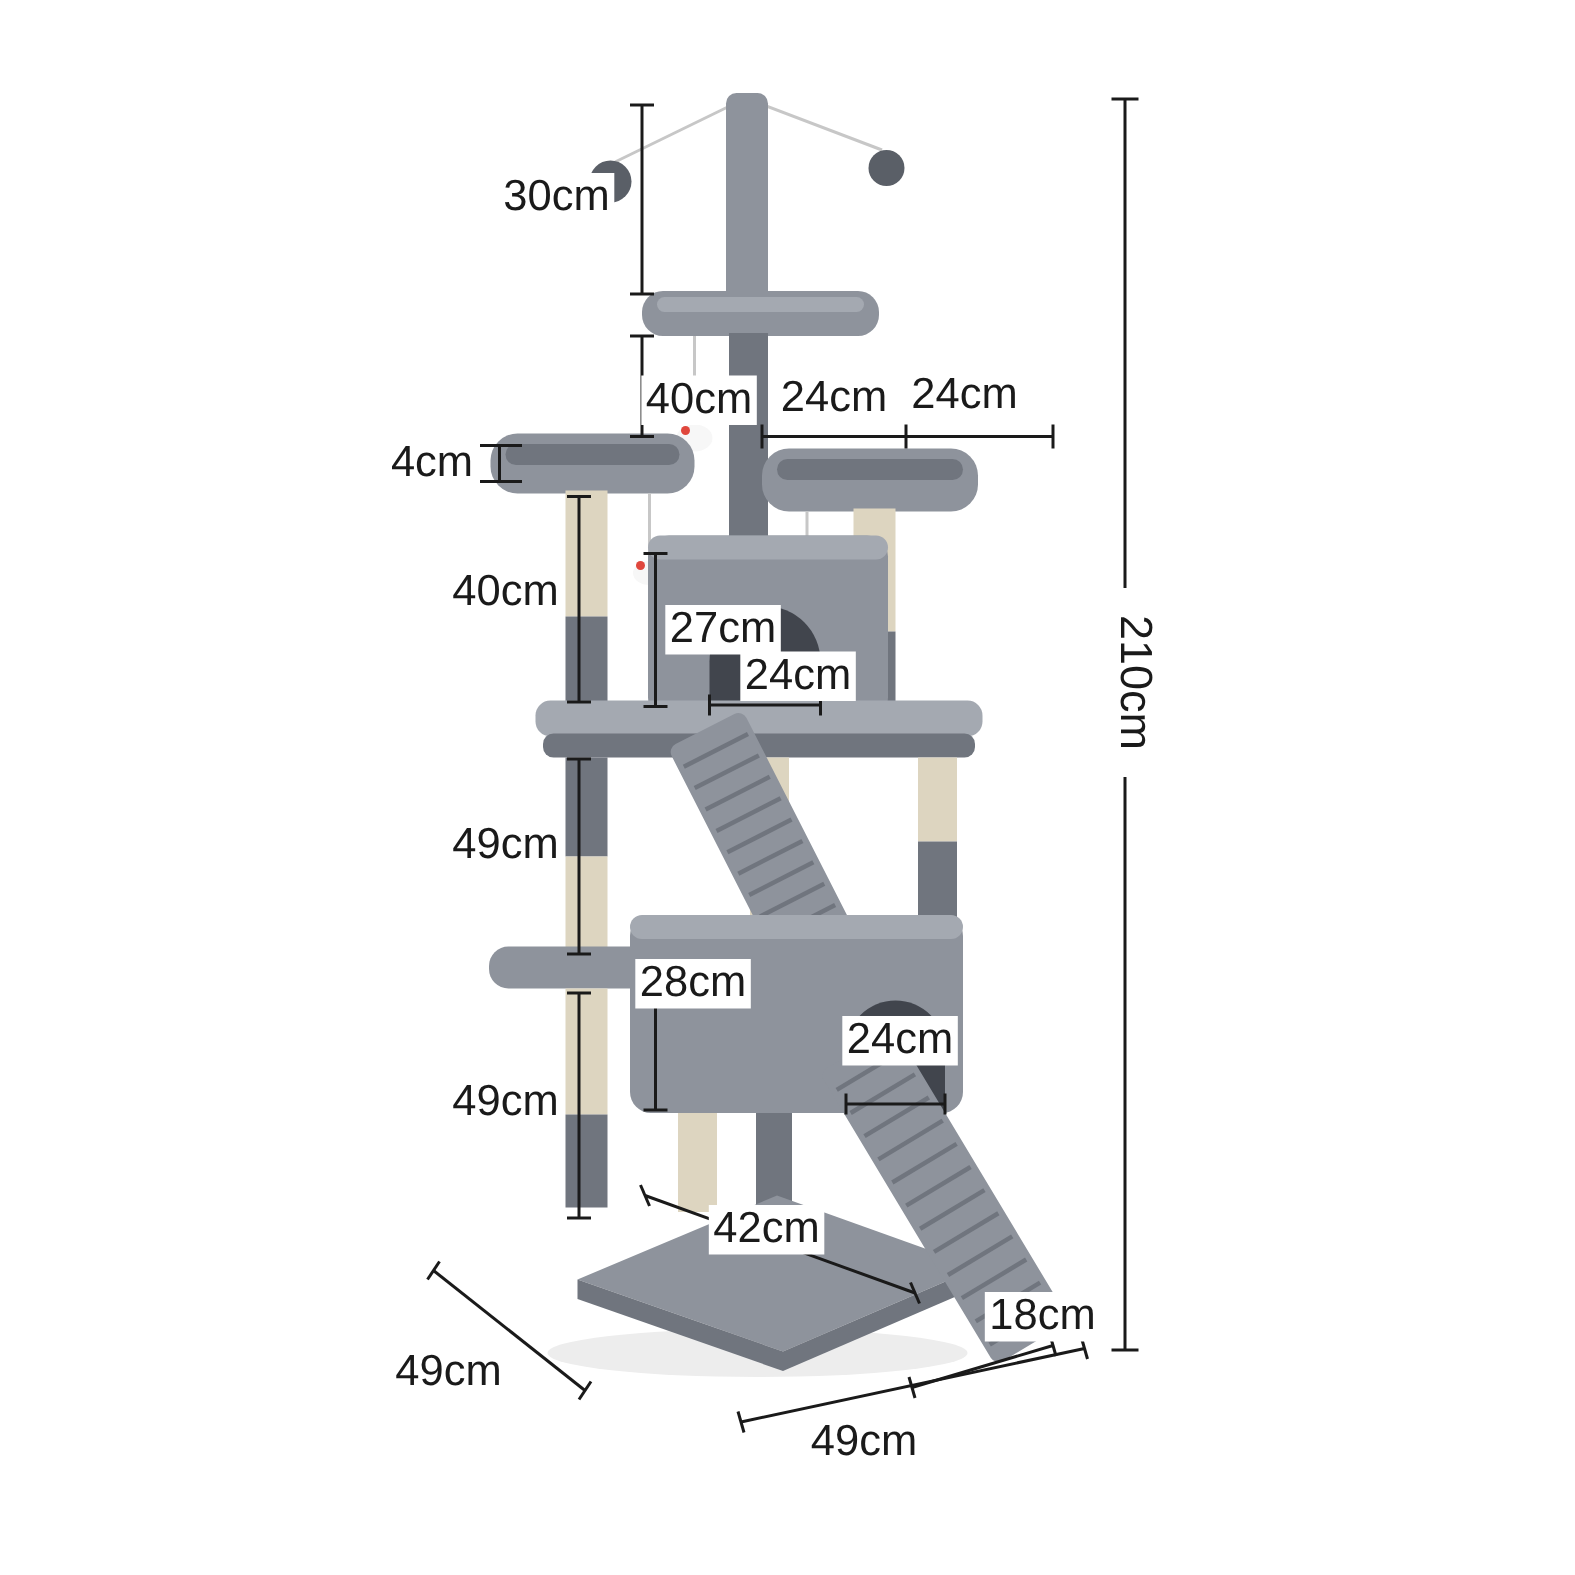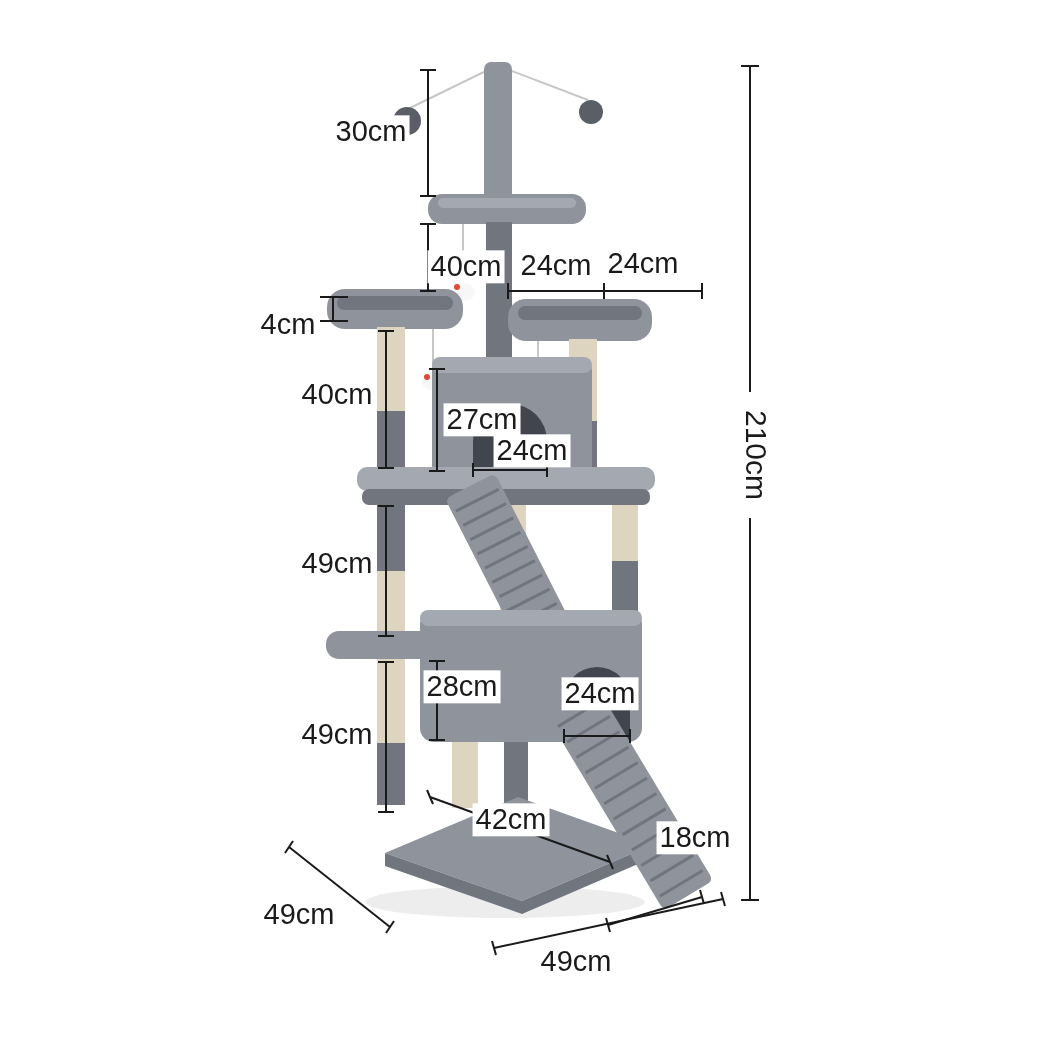--- a/index.html
+++ b/index.html
@@ -228,27 +228,27 @@
         <line class="dim" x1="741" y1="66" x2="759" y2="66"></line>
         <line class="dim" x1="741" y1="900" x2="759" y2="900"></line>
       </g>
     </g>
   </svg>
 
   <div class="dim-label" style="left:371px;top:132px">30cm</div>
   <div class="dim-label" style="left:466px;top:267px">40cm</div>
   <div class="dim-label" style="left:556px;top:266px">24cm</div>
   <div class="dim-label" style="left:643px;top:264px">24cm</div>
-  <div class="dim-label" style="left:288px;top:325px">4cm</div>
+  <div class="dim-label" style="left:288px;top:309px">4cm</div>
   <div class="dim-label" style="left:337px;top:395px">40cm</div>
   <div class="dim-label" style="left:482px;top:420px">27cm</div>
   <div class="dim-label" style="left:532px;top:451px">24cm</div>
   <div class="dim-label" style="left:337px;top:564px">49cm</div>
-  <div class="dim-label" style="left:462px;top:687px">28cm</div>
+  <div class="dim-label" style="left:462px;top:656px">28cm</div>
   <div class="dim-label" style="left:600px;top:694px">24cm</div>
   <div class="dim-label" style="left:337px;top:735px">49cm</div>
   <div class="dim-label" style="left:511px;top:820px">42cm</div>
-  <div class="dim-label" style="left:695px;top:838px">18cm</div>
+  <div class="dim-label" style="left:695px;top:878px">18cm</div>
   <div class="dim-label" style="left:299px;top:915px">49cm</div>
   <div class="dim-label" style="left:576px;top:962px">49cm</div>
   <div class="dim-label rot" style="left:756px;top:455px">210cm</div>
 
 </div>
 
 </body></html>

